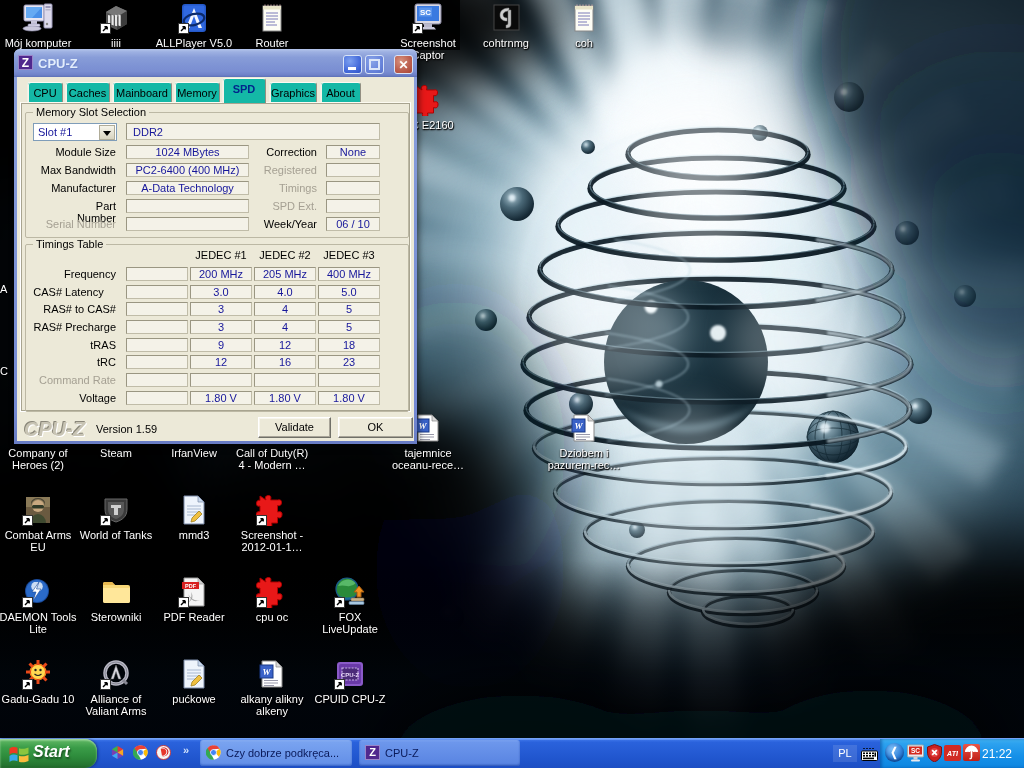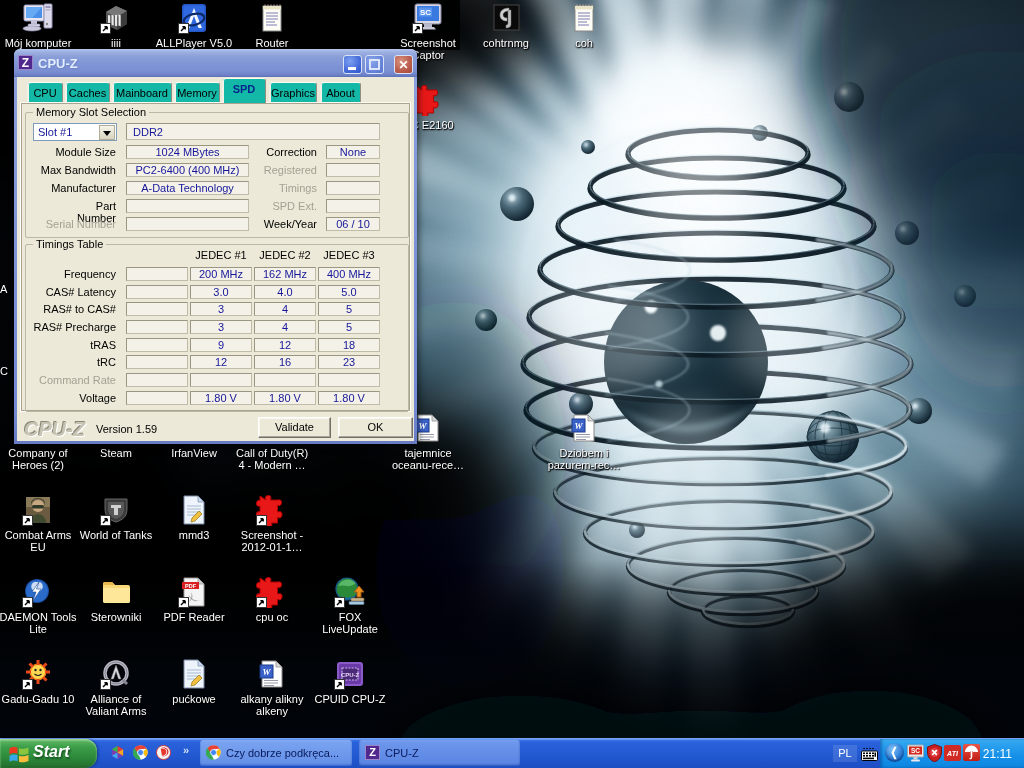--- a/index.html
+++ b/index.html
@@ -699,23 +699,23 @@
       <div class="fld" style="left:305px;top:114px;width:54px;">06 / 10</div>
       <div class="grp" style="left:4px;top:141px;width:384px;height:168px;">
             <div class="gt">Timings Table</div>
           </div>
       <div class="hdr" style="left:160px;top:146px;width:80px;">JEDEC #1</div>
       <div class="hdr" style="left:224px;top:146px;width:80px;">JEDEC #2</div>
       <div class="hdr" style="left:288px;top:146px;width:80px;">JEDEC #3</div>
       <div class="lab" style="left:0px;top:165px;width:95px;">Frequency</div>
       <div class="fld" style="left:105px;top:164px;width:62px;"></div>
       <div class="fld" style="left:169px;top:164px;width:62px;">200 MHz</div>
-      <div class="fld" style="left:233px;top:164px;width:62px;">162 MHz</div>
+      <div class="fld" style="left:233px;top:164px;width:62px;">205 MHz</div>
       <div class="fld" style="left:297px;top:164px;width:62px;">400 MHz</div>
-      <div class="lab" style="left:0px;top:183px;width:95px;">CAS# Latency</div>
+      <div class="lab" style="left:0px;top:183px;width:95px;text-align:center;">CAS# Latency</div>
       <div class="fld" style="left:105px;top:182px;width:62px;"></div>
       <div class="fld" style="left:169px;top:182px;width:62px;">3.0</div>
       <div class="fld" style="left:233px;top:182px;width:62px;">4.0</div>
       <div class="fld" style="left:297px;top:182px;width:62px;">5.0</div>
       <div class="lab" style="left:0px;top:200px;width:95px;">RAS# to CAS#</div>
       <div class="fld" style="left:105px;top:199px;width:62px;"></div>
       <div class="fld" style="left:169px;top:199px;width:62px;">3</div>
       <div class="fld" style="left:233px;top:199px;width:62px;">4</div>
       <div class="fld" style="left:297px;top:199px;width:62px;">5</div>
       <div class="lab" style="left:0px;top:218px;width:95px;">RAS# Precharge</div>
@@ -842,16 +842,16 @@
             <text x="8.5" y="11" font-size="7" font-weight="bold" font-style="italic" fill="#fff" text-anchor="middle" font-family="Liberation Sans">ATI</text>
           </svg>
     </div>
     <div style="position:absolute;left:83px;top:5px;width:17px;height:17px;background:linear-gradient(180deg,#e85648,#c01d14);border-radius:2px;">
       <svg width="17" height="17" viewBox="0 0 17 17">
             <path d="M2 8 A6.5 6.5 0 0 1 15 8 L13 8 A 2 2 0 0 0 11 8 L10.2 8 A2 2 0 0 0 6.8 8 L6 8 A2 2 0 0 0 4 8 Z" fill="#fff"></path>
             <path d="M8.5 4 V13" stroke="#fff" stroke-width="1.6"></path>
             <path d="M8.5 13 Q8.5 15 6.5 14.5" stroke="#fff" stroke-width="1.3" fill="none"></path>
           </svg>
     </div>
-    <div id="clock">21:11</div>
+    <div id="clock">21:22</div>
   </div>
 </div>
 </div>
 
 </body></html>

